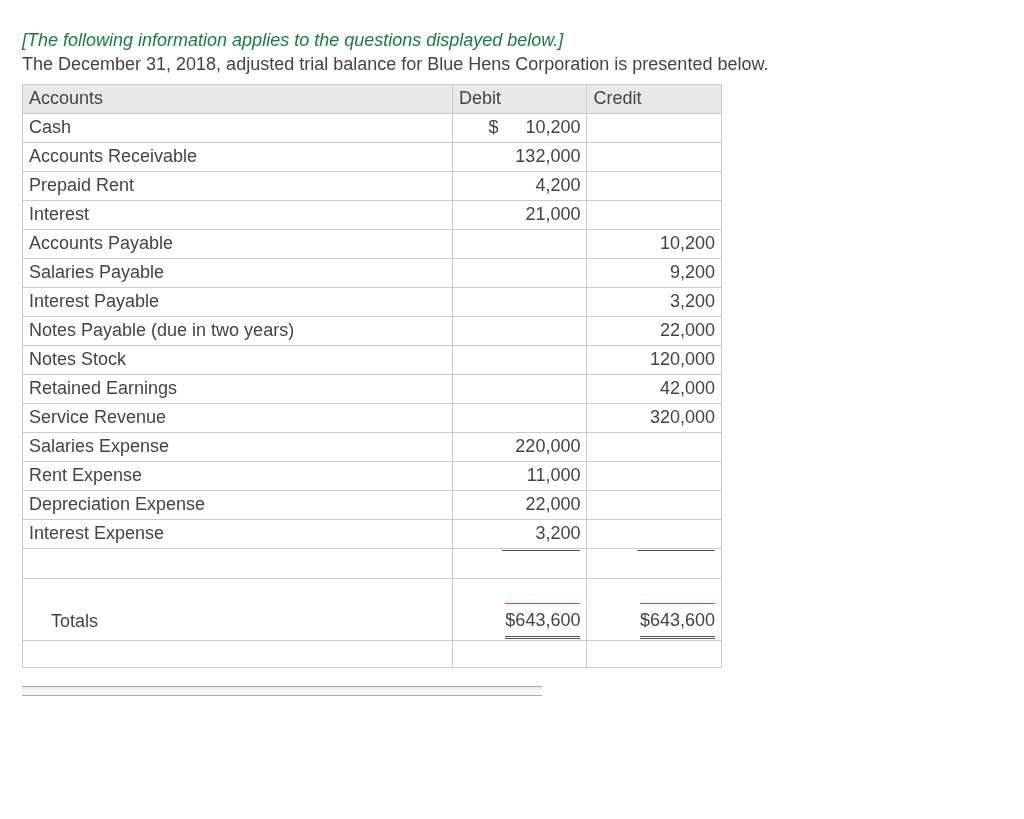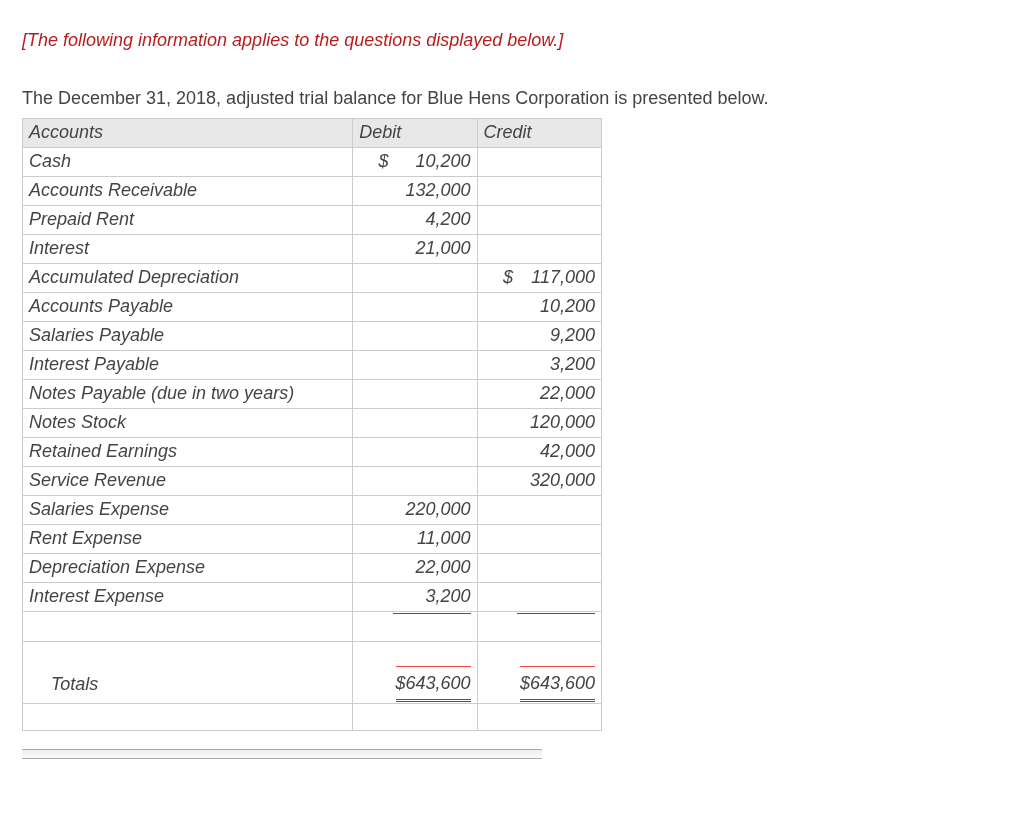--- a/index.html
+++ b/index.html
@@ -6,31 +6,29 @@
     font-family: "Helvetica Neue", Helvetica, Arial, sans-serif;
     color: #444;
     background: #fff;
     margin: 0;
     padding: 28px 22px;
     font-size: 18px;
     line-height: 1.35;
   }
   .intro-note {
     font-style: italic;
-    color: #b91c1c;
-    margin-bottom: 34px;
+    color: #15803d;
   }
   .lead {
     color: #444;
     margin-bottom: 7px;
   }
   table.tb {
     border-collapse: collapse;
-    width: 580px;
-    font-style: italic;
+    width: 700px;
   }
   table.tb td, table.tb th {
     padding: 1px 6px;
     border: 1px solid #ccc;
     height: 26px;
     vertical-align: middle;
     color: #444;
   }
   table.tb th {
     background: #e8e8e8;
@@ -117,25 +115,20 @@
         <td class="col-account">Prepaid Rent</td>
         <td class="col-debit amt"><span class="cur"></span><span class="num">4,200</span></td>
         <td class="col-credit amt"><span class="cur"></span><span class="num"></span></td>
       </tr>
       <tr>
         <td class="col-account">Interest</td>
         <td class="col-debit amt"><span class="cur"></span><span class="num">21,000</span></td>
         <td class="col-credit amt"><span class="cur"></span><span class="num"></span></td>
       </tr>
       <tr>
-        <td class="col-account">Accumulated Depreciation</td>
-        <td class="col-debit amt"><span class="cur"></span><span class="num"></span></td>
-        <td class="col-credit amt"><span class="cur">$</span><span class="num">117,000</span></td>
-      </tr>
-      <tr>
         <td class="col-account">Accounts Payable</td>
         <td class="col-debit amt"><span class="cur"></span><span class="num"></span></td>
         <td class="col-credit amt"><span class="cur"></span><span class="num">10,200</span></td>
       </tr>
       <tr>
         <td class="col-account">Salaries Payable</td>
         <td class="col-debit amt"><span class="cur"></span><span class="num"></span></td>
         <td class="col-credit amt"><span class="cur"></span><span class="num">9,200</span></td>
       </tr>
       <tr>

